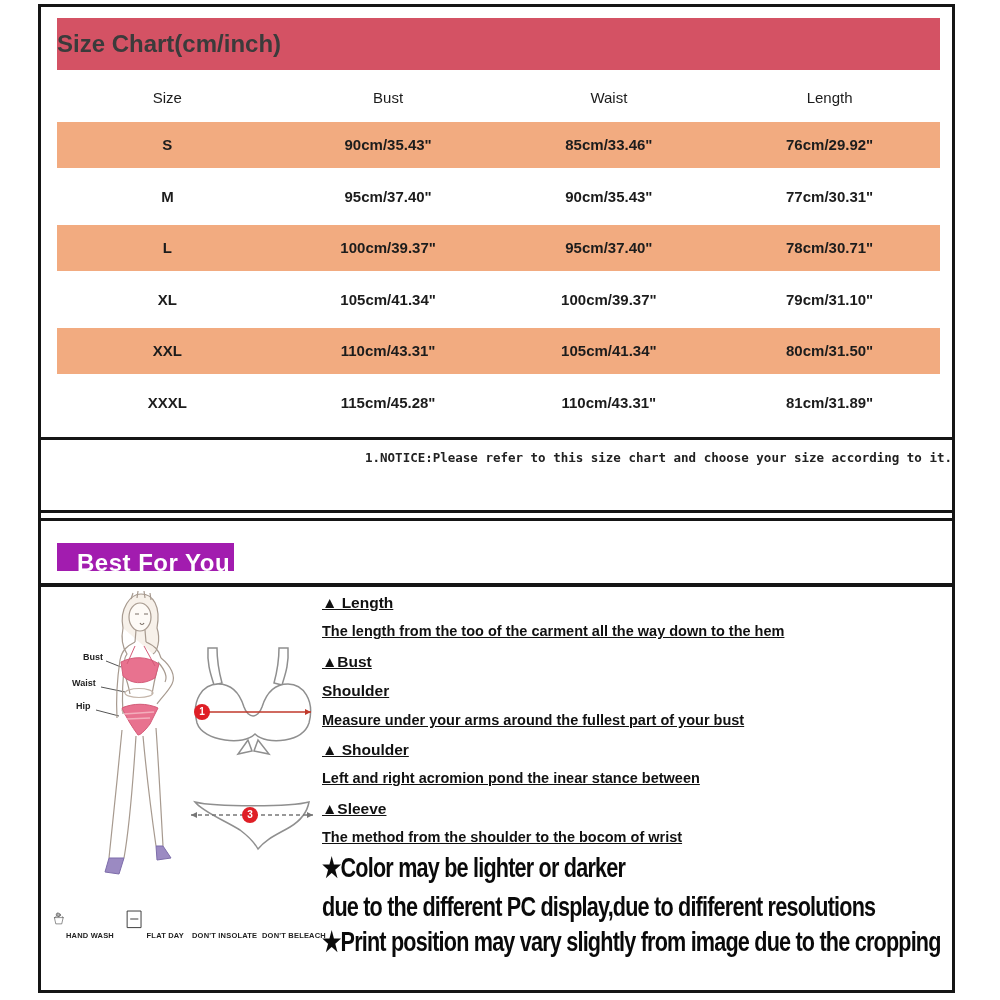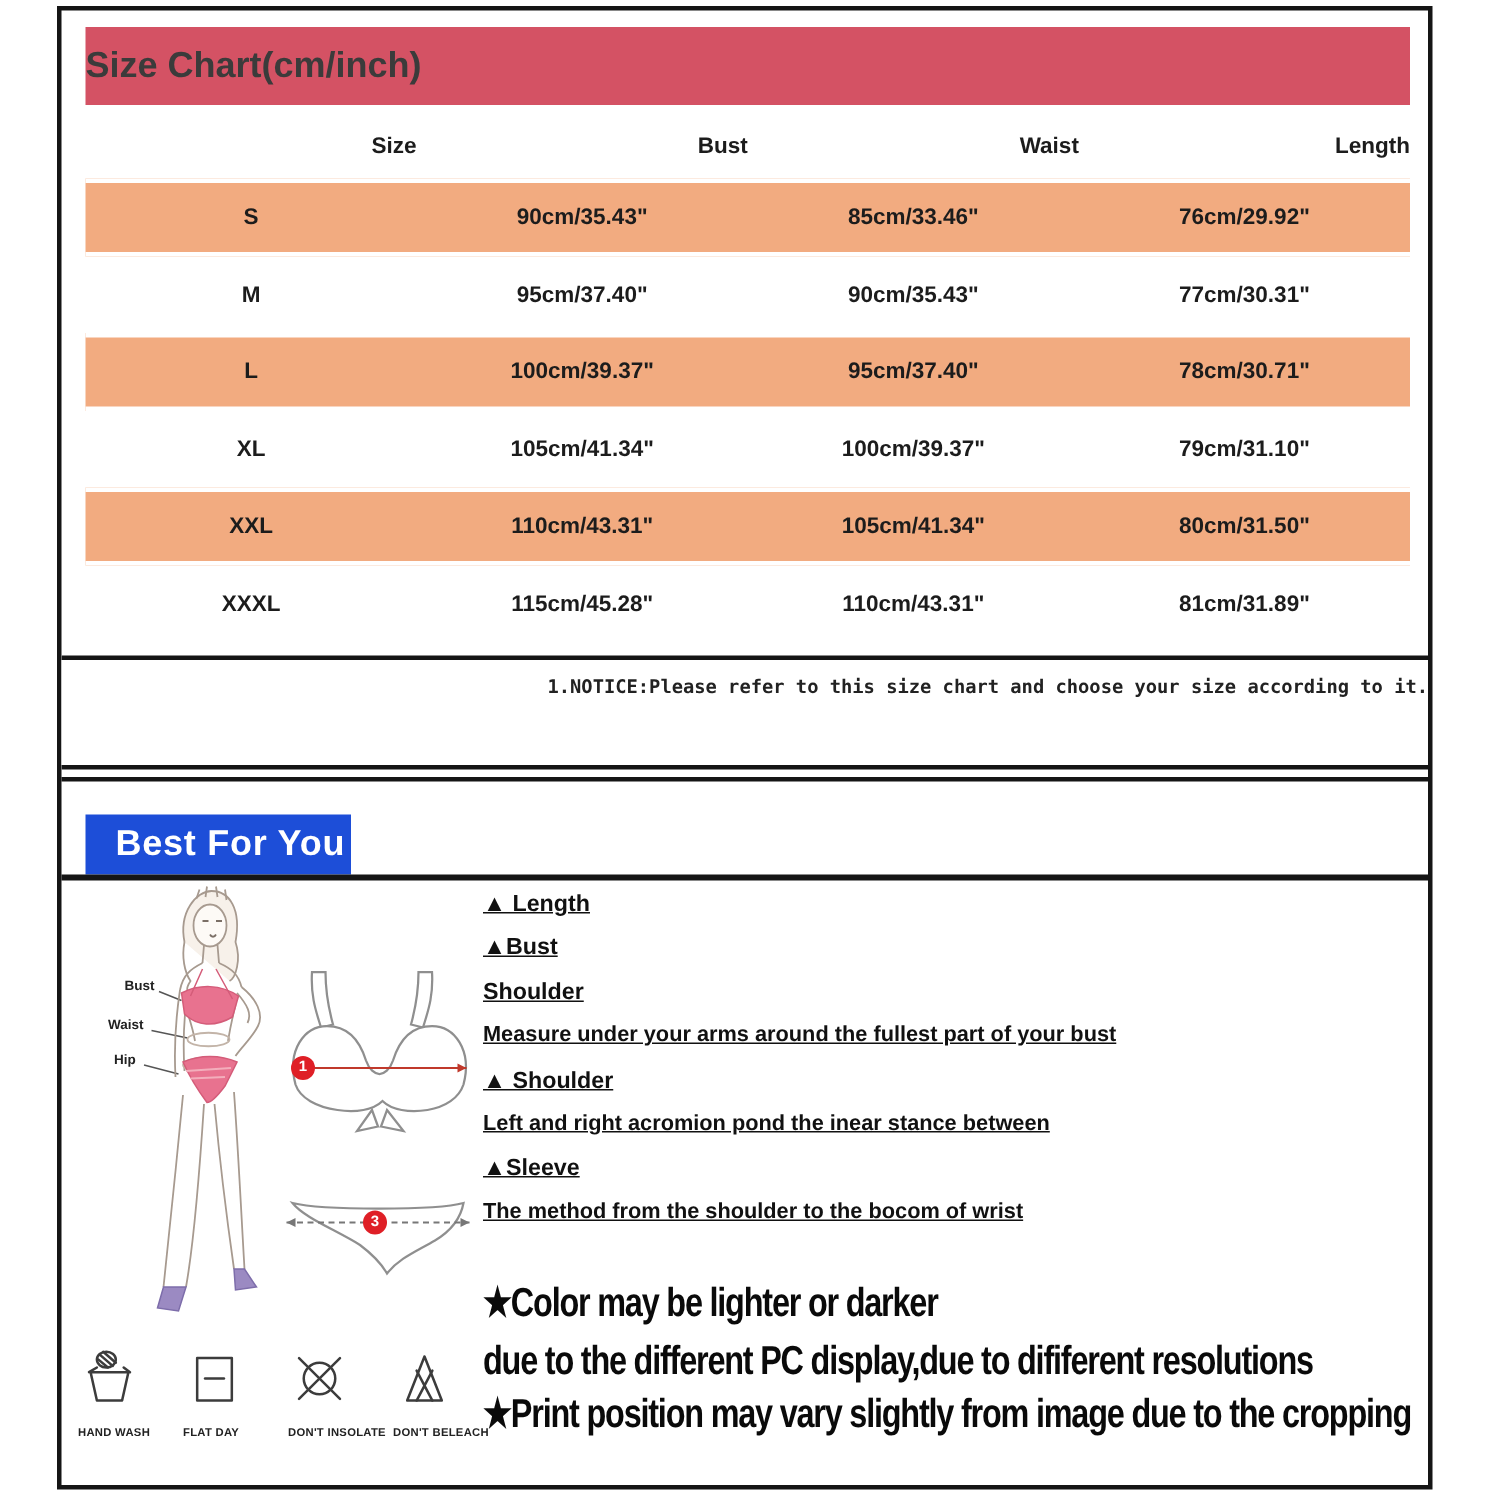--- a/index.html
+++ b/index.html
@@ -6,35 +6,35 @@
   .page{position:relative;width:1000px;height:1000px;background:#fff;overflow:hidden;
         font-family:"Liberation Sans",sans-serif;color:#1c1c1c;}
   .abs{position:absolute;}
   .outer-border{left:38px;top:4px;width:911px;height:983px;border:3px solid #151515;}
 
   
   .red-header{left:57px;top:18px;width:883px;height:52px;background:#d45264;
               text-align:left;line-height:52px;font-size:24px;font-weight:bold;color:#3b3b3b;}
   .col-headers{left:57px;top:78px;width:883px;height:38px;display:grid;
                grid-template-columns:1fr 1fr 1fr 1fr;align-items:center;
-               font-size:15px;font-weight:bold;text-align:right;}
+               font-size:15px;font-weight:normal;text-align:center;}
   .trows{left:57px;top:119px;width:883px;}
   .trow{height:51.5px;display:grid;grid-template-columns:1fr 1fr 1fr 1fr;align-items:center;
         text-align:center;font-size:15px;font-weight:bold;box-sizing:border-box;}
   .trow.orange{background:#f2ab80;border-top:3px solid #fff;border-bottom:3px solid #fff;}
 
   
   .notice-box{left:41px;top:437px;width:911px;height:76px;background:#fff;
               border-top:3px solid #151515;border-bottom:3px solid #151515;box-sizing:border-box;
               text-align:right;font-family:"DejaVu Sans Mono",monospace;font-weight:bold;
               font-size:12.5px;line-height:18.5px;padding-top:9px;color:#222;}
 
   
   .bottom-top-border{left:41px;top:518px;width:911px;height:3px;background:#151515;}
-  .banner{left:57px;top:543px;width:177px;height:40px;background:#1d4ed8;color:#fff;
+  .banner{left:57px;top:543px;width:177px;height:28px;background:#a21caf;color:#fff;
           font-size:24px;font-weight:bold;line-height:40px;padding-left:20px;box-sizing:border-box;
           letter-spacing:0.5px;}
   .banner-rule{left:41px;top:583px;width:911px;height:4px;background:#151515;}
 
   .illustration{left:45px;top:590px;}
   .fig-label{font-size:9px;font-weight:bold;color:#222;}
   .marker{width:16px;height:16px;border-radius:50%;background:#df1f26;color:#fff;
           font-size:10px;font-weight:bold;text-align:center;line-height:16px;}
 
   .measure-col{left:322px;top:588px;width:632px;}
@@ -43,21 +43,21 @@
   .m-line.b{font-size:14.5px;}
 
   .warning{white-space:nowrap;font-weight:bold;color:#0a0a0a;font-size:27px;
            letter-spacing:-1px;transform:scaleX(0.8);transform-origin:left center;}
   .w1{left:322px;top:852px;}
   .w2{left:322px;top:892px;}
   .w3{left:322px;top:926px;}
 
   
   .care-row{left:52px;top:898px;width:272px;display:flex;justify-content:space-between;}
-  .care-item{display:flex;flex-direction:column;align-items:flex-start;width:62px;}
+  .care-item{display:flex;flex-direction:row;align-items:flex-end;width:62px;}
   .care-item svg{width:42px;height:42px;}
   .care-label{margin-top:10px;font-size:7.5px;font-weight:bold;letter-spacing:0.2px;
               color:#222;white-space:nowrap;}
   .st{fill:none;stroke:#3c3c3c;stroke-width:1.6;stroke-linecap:round;stroke-linejoin:round;}
 </style>
 </head>
 <body>
 
 <div class="page">
   <div class="abs outer-border"></div>
@@ -172,20 +172,21 @@
 
   <div class="abs fig-label" style="left:83px;top:652px;">Bust</div>
   <div class="abs fig-label" style="left:72px;top:678px;">Waist</div>
   <div class="abs fig-label" style="left:76px;top:701px;">Hip</div>
 
   <div class="abs marker" style="left:194px;top:704px;">1</div>
   <div class="abs marker" style="left:242px;top:807px;">3</div>
 
   <div class="abs measure-col">
     <div class="m-line h">▲ Length</div>
+    <div class="m-line b">The length from the too of the carment all the way down to the hem</div>
     <div class="m-line h">▲Bust</div>
     <div class="m-line h">Shoulder</div>
     <div class="m-line b">Measure under your arms around the fullest part of your bust</div>
     <div class="m-line h">▲ Shoulder</div>
     <div class="m-line b">Left and right acromion pond the inear stance between</div>
     <div class="m-line h">▲Sleeve</div>
     <div class="m-line b">The method from the shoulder to the bocom of wrist</div>
   </div>
 
   <div class="abs warning w1">★Color may be lighter or darker</div>

